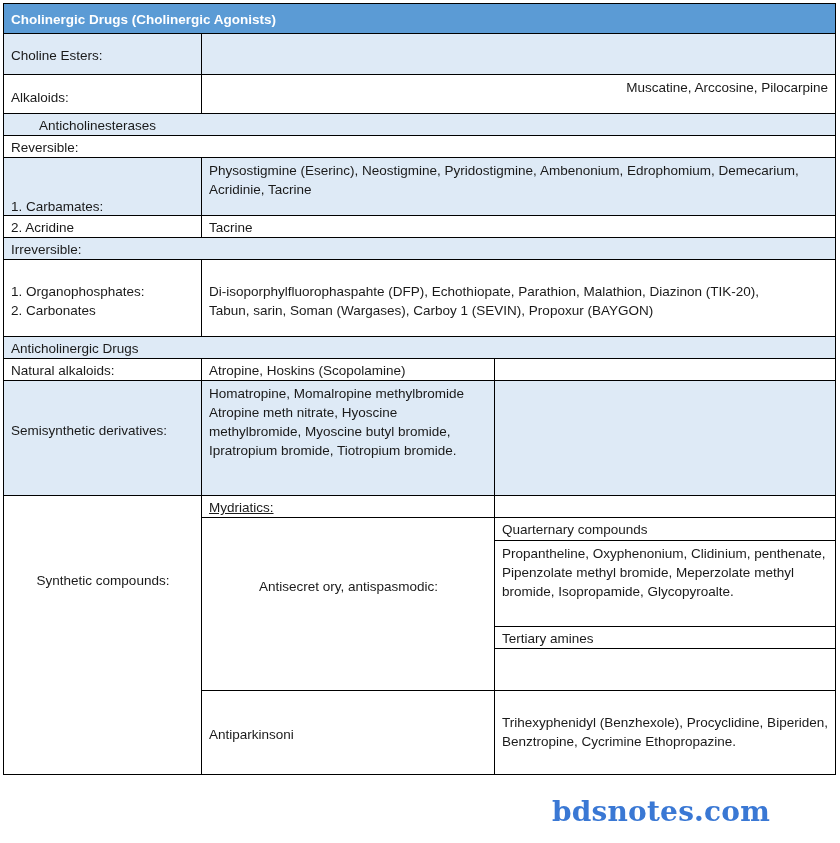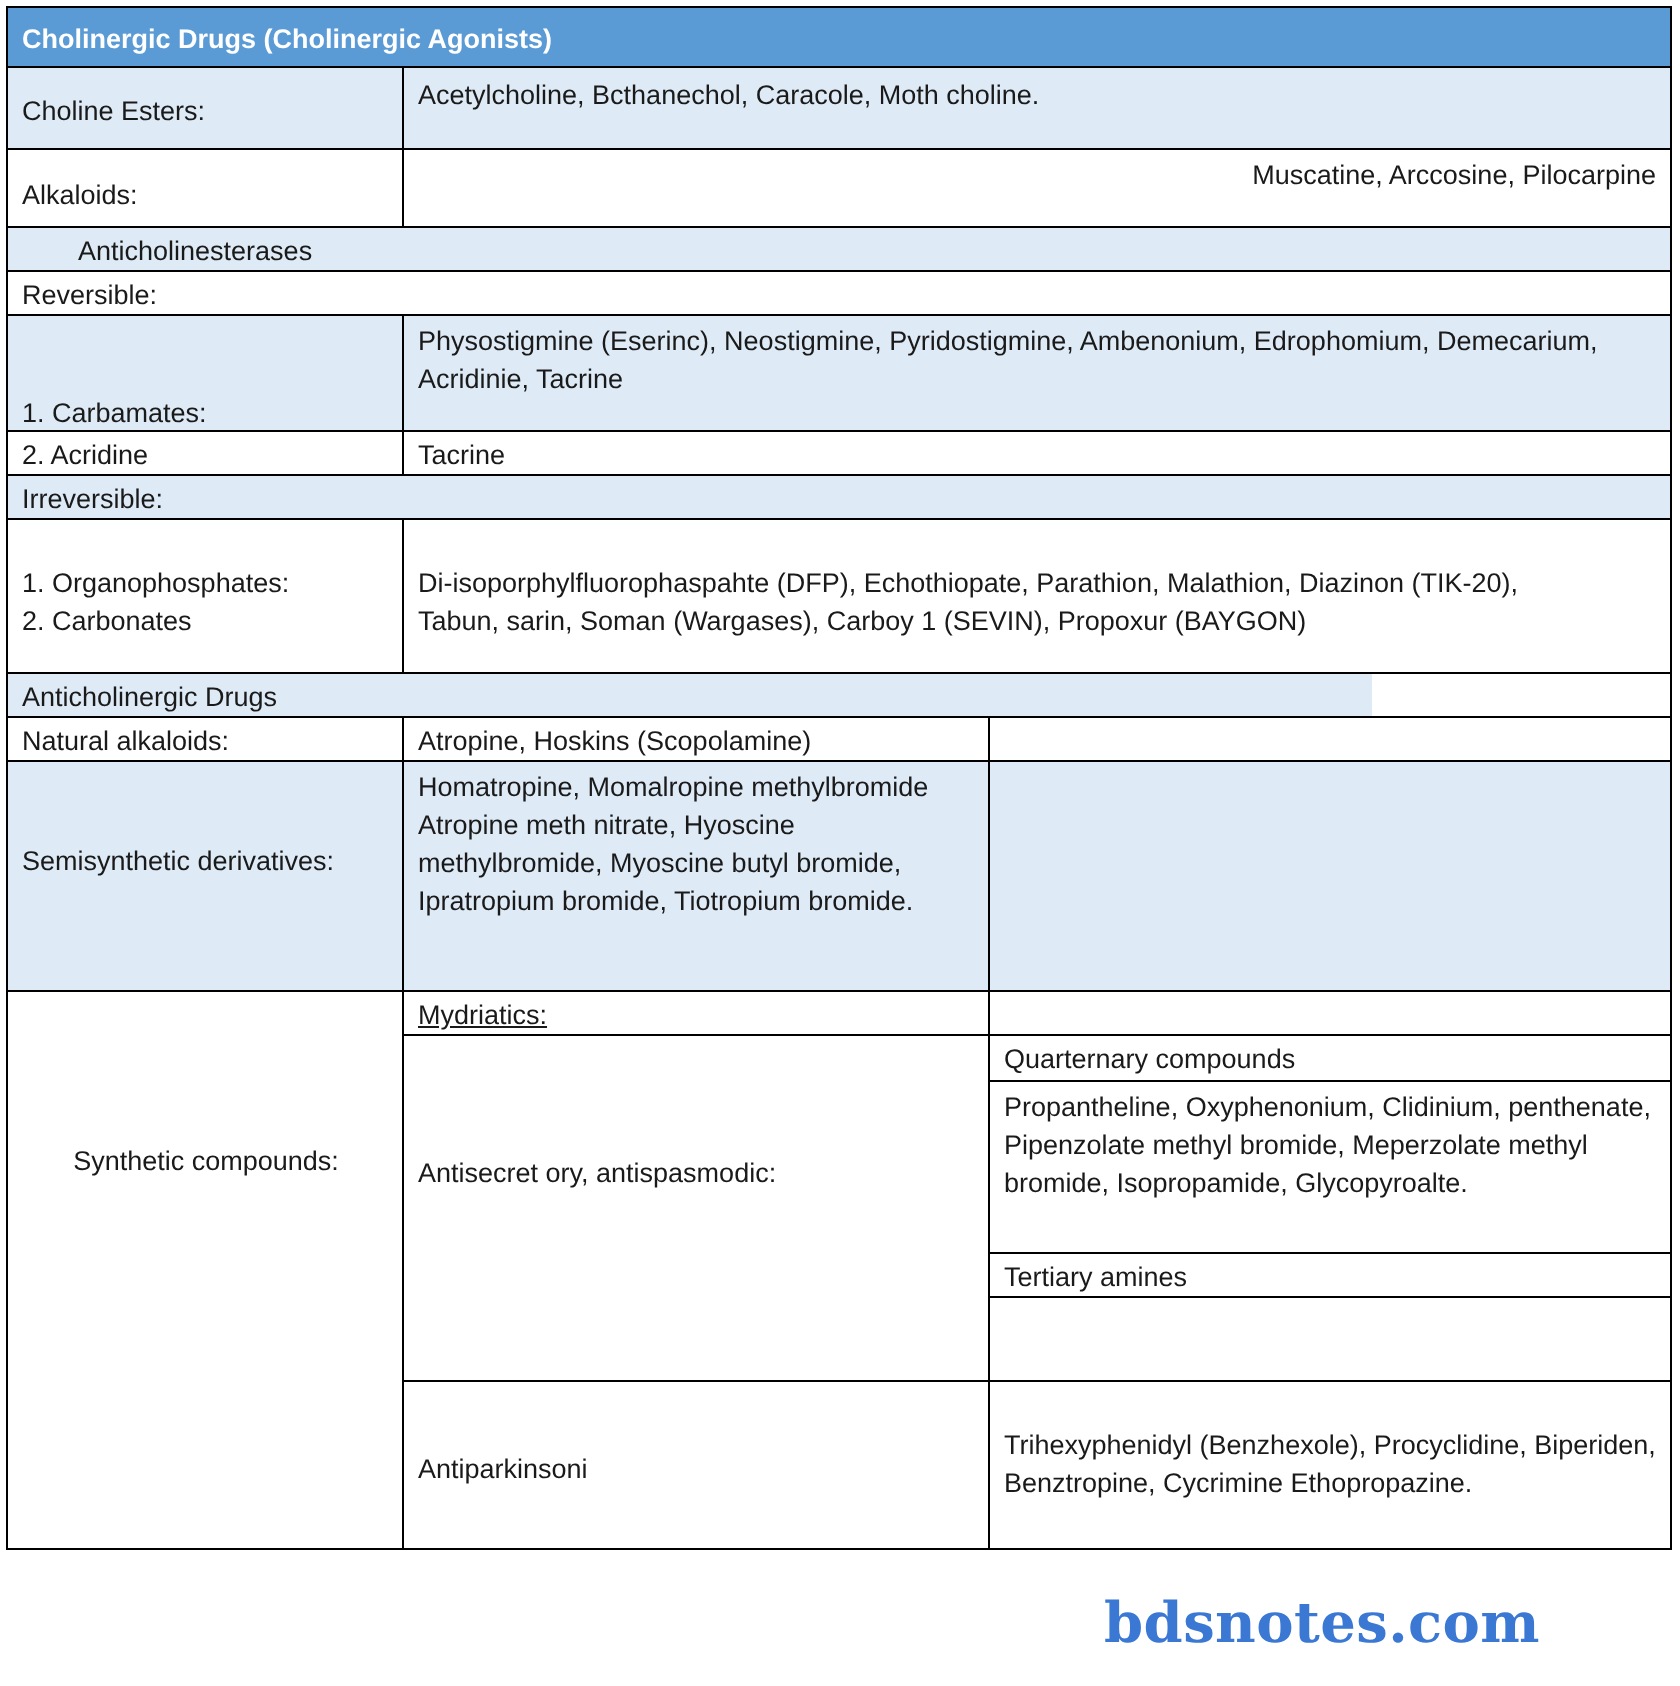--- a/index.html
+++ b/index.html
@@ -17,21 +17,20 @@
 </style>
 </head>
 <body>
 
 <div class="tbl">
 
   <div class="cell hdr vc" style="left:0;top:0;width:831px;height:30px;">Cholinergic Drugs (Cholinergic Agonists)</div>
 
   <div class="cell hl" style="left:0;top:30px;width:831px;height:41px;"></div>
   <div class="cell" style="left:0;top:40px;width:198px;height:30px;">Choline Esters:</div>
-  <div class="cell" style="left:198px;top:32px;width:633px;height:38px;">Acetylcholine, Bcthanechol, Caracole, Moth choline.</div>
 
   <div class="cell" style="left:0;top:82px;width:198px;height:26px;">Alkaloids:</div>
   <div class="cell" style="left:198px;top:72px;width:633px;height:36px;text-align:right;">Muscatine, Arccosine, Pilocarpine</div>
 
   <div class="cell hl" style="left:0;top:110px;width:831px;height:22px;padding-left:35px;">Anticholinesterases</div>
 
   <div class="cell" style="left:0;top:132px;width:831px;height:22px;">Reversible:</div>
 
   <div class="cell hl" style="left:0;top:154px;width:831px;height:58px;"></div>
   <div class="cell" style="left:0;top:191px;width:198px;height:22px;">1. Carbamates:</div>
@@ -44,34 +43,34 @@
 
   <div class="cell" style="left:0;top:276px;width:198px;height:42px;">
     <div>1. Organophosphates:</div>
     <div>2. Carbonates</div>
   </div>
   <div class="cell" style="left:198px;top:276px;width:633px;height:42px;">
     <div>Di-isoporphylfluorophaspahte (DFP), Echothiopate, Parathion, Malathion, Diazinon (TIK-20),</div>
     <div>Tabun, sarin, Soman (Wargases), Carboy 1 (SEVIN), Propoxur (BAYGON)</div>
   </div>
 
-  <div class="cell hl" style="left:0;top:333px;width:682px;height:22px;">Anticholinergic Drugs</div>
+  <div class="cell hl" style="left:0;top:333px;width:831px;height:22px;">Anticholinergic Drugs</div>
 
   <div class="cell" style="left:0;top:355px;width:198px;height:22px;">Natural alkaloids:</div>
   <div class="cell" style="left:198px;top:355px;width:293px;height:22px;">Atropine, Hoskins (Scopolamine)</div>
 
   <div class="cell hl" style="left:0;top:377px;width:831px;height:115px;"></div>
   <div class="cell" style="left:0;top:415px;width:198px;height:40px;">Semisynthetic derivatives:</div>
   <div class="cell" style="left:198px;top:378px;width:293px;height:112px;">Homatropine, Momalropine methylbromide Atropine meth nitrate, Hyoscine methylbromide, Myoscine butyl bromide, Ipratropium bromide, Tiotropium bromide.</div>
 
   <div class="cell" style="left:0;top:565px;width:198px;height:40px;text-align:center;">Synthetic compounds:</div>
 
   <div class="cell" style="left:198px;top:492px;width:293px;height:22px;text-decoration:underline;">Mydriatics:</div>
 
-  <div class="cell" style="left:198px;top:571px;width:293px;height:22px;">Antisecret ory, antispasmodic:</div>
+  <div class="cell" style="left:198px;top:571px;width:293px;height:22px;text-align:center;">Antisecret ory, antispasmodic:</div>
   <div class="cell" style="left:491px;top:514px;width:340px;height:23px;">Quarternary compounds</div>
   <div class="cell" style="left:491px;top:538px;width:340px;height:84px;">Propantheline, Oxyphenonium, Clidinium, penthenate, Pipenzolate methyl bromide, Meperzolate methyl bromide, Isopropamide, Glycopyroalte.</div>
   <div class="cell" style="left:491px;top:623px;width:340px;height:22px;">Tertiary amines</div>
 
   <div class="cell" style="left:198px;top:719px;width:293px;height:22px;">Antiparkinsoni</div>
   <div class="cell" style="left:491px;top:707px;width:340px;height:42px;">Trihexyphenidyl (Benzhexole), Procyclidine, Biperiden, Benztropine, Cycrimine Ethopropazine.</div>
 
   <div class="hline" style="left:0;top:29px;width:831px;"></div>
   <div class="hline" style="left:0;top:70px;width:831px;"></div>
   <div class="hline" style="left:0;top:109px;width:831px;"></div>

